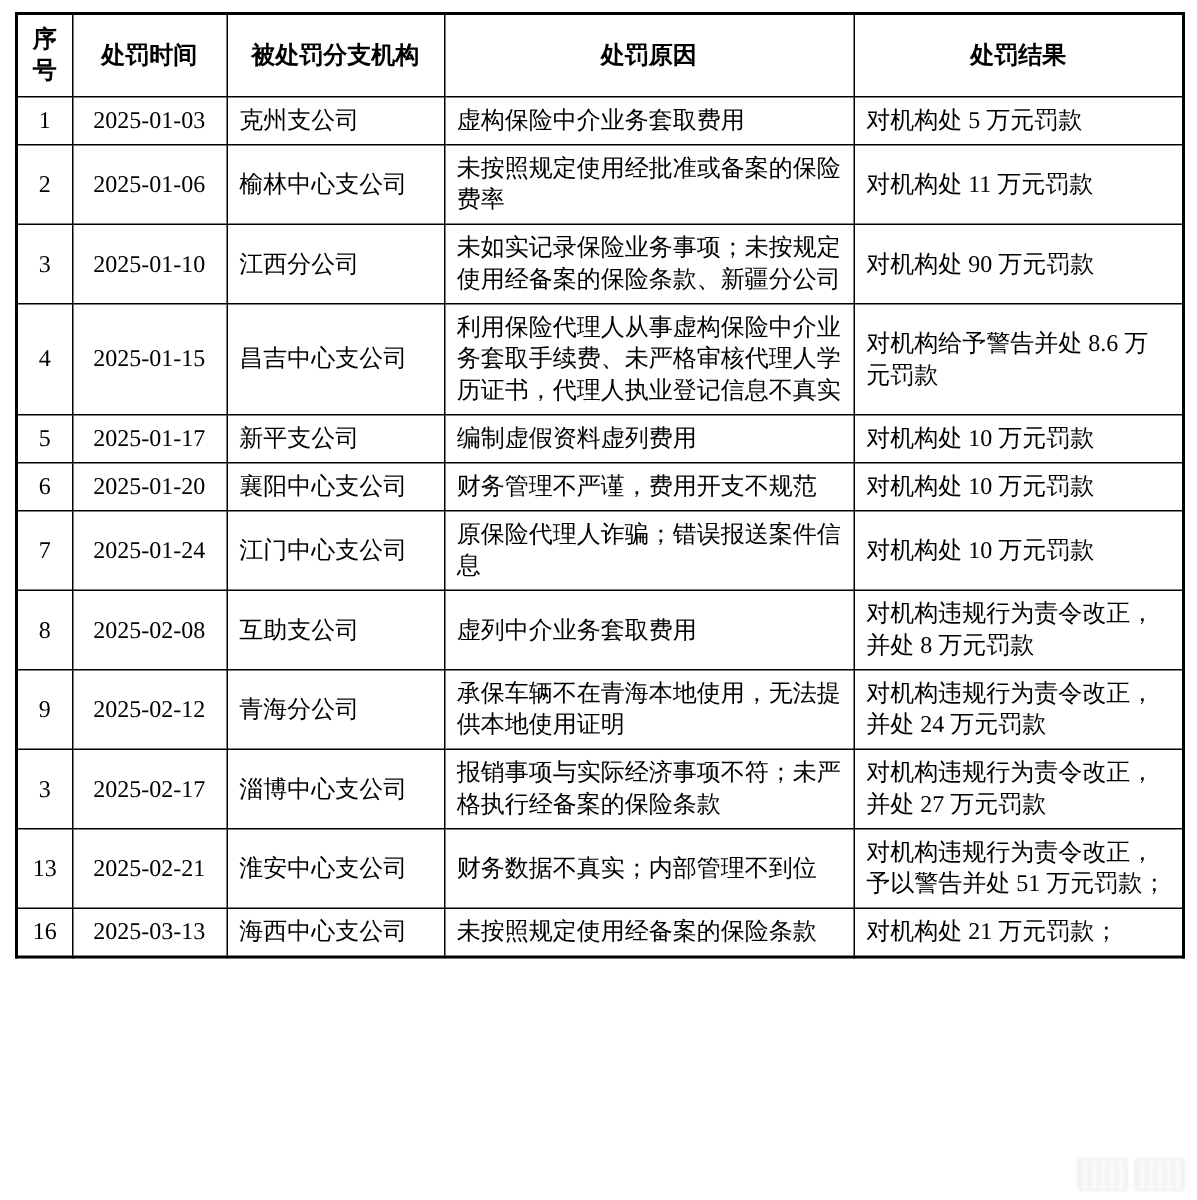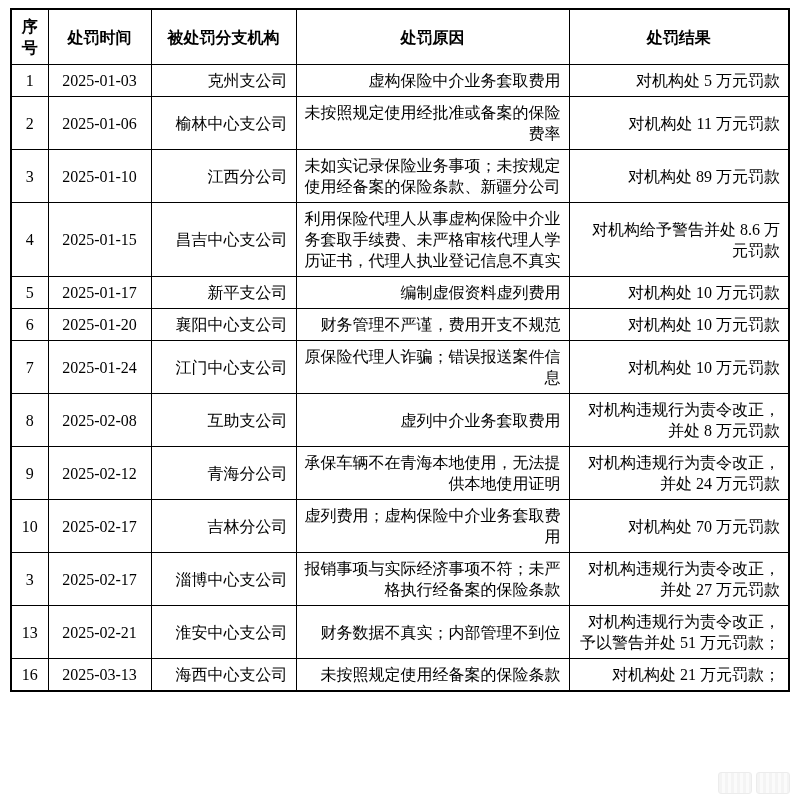--- a/index.html
+++ b/index.html
@@ -31,21 +31,21 @@
     padding: 5px 8px;
     word-break: break-all;
   }
   th {
     font-weight: bold;
     text-align: center;
     padding: 6px 2px;
     height: 49px;
   }
   td.center { text-align: center; padding: 5px 2px; }
-  td.left { text-align: right; }
+  td.left { text-align: left; }
   .watermark {
     position: absolute;
     right: 8px; bottom: 6px;
     display: flex; gap: 4px;
     opacity: 0.28;
     filter: blur(0.6px);
   }
   .watermark .stamp {
     width: 34px; height: 22px;
     border: 1px solid #bdbdbd;
@@ -89,21 +89,21 @@
     <td class="center">2025-01-06</td>
     <td class="left">榆林中心支公司</td>
     <td class="left">未按照规定使用经批准或备案的保险费率</td>
     <td class="left">对机构处 11 万元罚款</td>
   </tr>
         <tr>
     <td class="center">3</td>
     <td class="center">2025-01-10</td>
     <td class="left">江西分公司</td>
     <td class="left">未如实记录保险业务事项；未按规定使用经备案的保险条款、新疆分公司</td>
-    <td class="left">对机构处 89 万元罚款</td>
+    <td class="left">对机构处 90 万元罚款</td>
   </tr>
         <tr>
     <td class="center">4</td>
     <td class="center">2025-01-15</td>
     <td class="left">昌吉中心支公司</td>
     <td class="left">利用保险代理人从事虚构保险中介业务套取手续费、未严格审核代理人学历证书，代理人执业登记信息不真实</td>
     <td class="left">对机构给予警告并处 8.6 万元罚款</td>
   </tr>
         <tr>
     <td class="center">5</td>
@@ -134,27 +134,20 @@
     <td class="left">对机构违规行为责令改正，并处 8 万元罚款</td>
   </tr>
         <tr>
     <td class="center">9</td>
     <td class="center">2025-02-12</td>
     <td class="left">青海分公司</td>
     <td class="left">承保车辆不在青海本地使用，无法提供本地使用证明</td>
     <td class="left">对机构违规行为责令改正，并处 24 万元罚款</td>
   </tr>
         <tr>
-    <td class="center">10</td>
-    <td class="center">2025-02-17</td>
-    <td class="left">吉林分公司</td>
-    <td class="left">虚列费用；虚构保险中介业务套取费用</td>
-    <td class="left">对机构处 70 万元罚款</td>
-  </tr>
-        <tr>
     <td class="center">3</td>
     <td class="center">2025-02-17</td>
     <td class="left">淄博中心支公司</td>
     <td class="left">报销事项与实际经济事项不符；未严格执行经备案的保险条款</td>
     <td class="left">对机构违规行为责令改正，并处 27 万元罚款</td>
   </tr>
         <tr>
     <td class="center">13</td>
     <td class="center">2025-02-21</td>
     <td class="left">淮安中心支公司</td>

